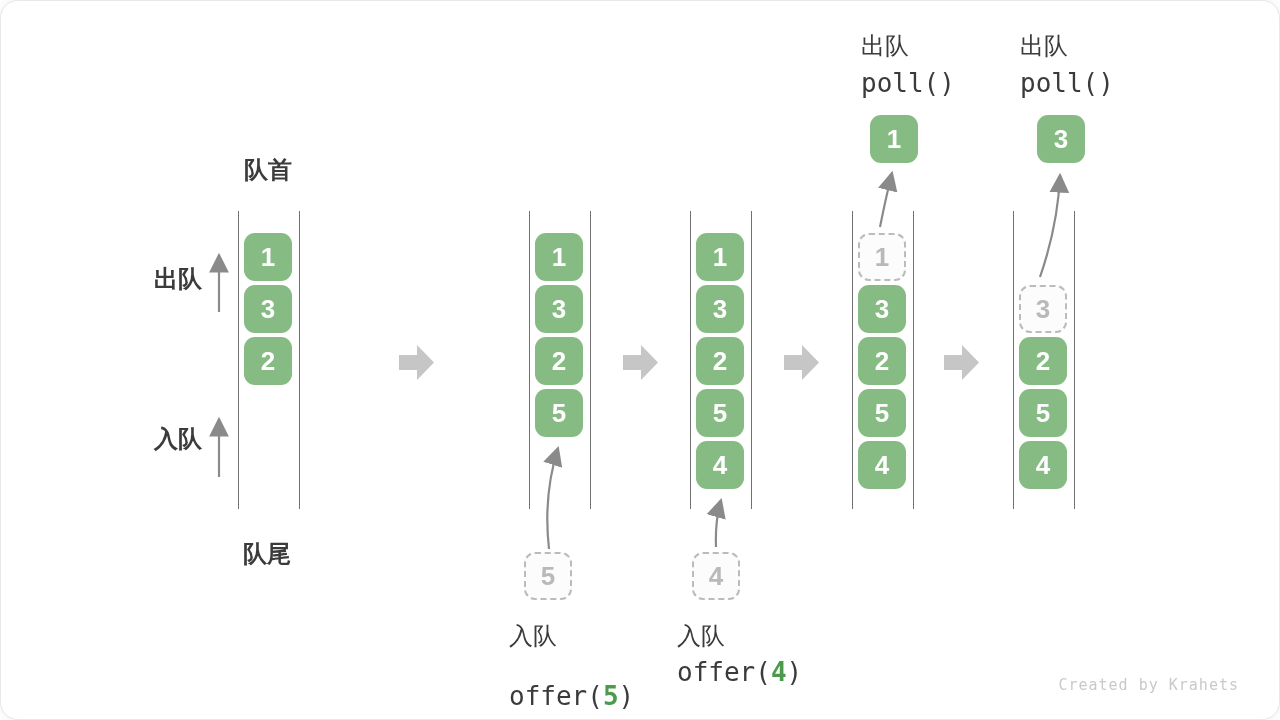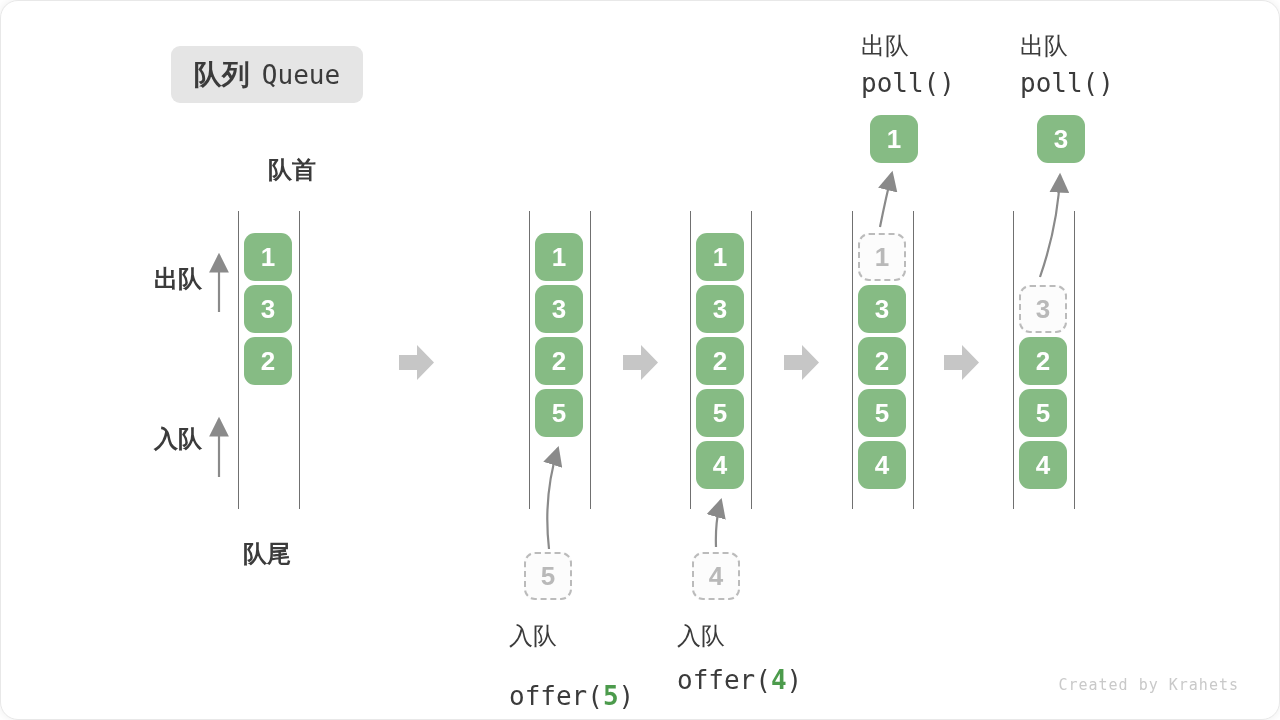--- a/index.html
+++ b/index.html
@@ -73,41 +73,37 @@
   svg.overlay{position:absolute;left:0;top:0;pointer-events:none;}
   .thin-arrow{stroke:var(--arrow);stroke-width:2.2;fill:none;}
   .ah{fill:var(--arrow);}
   .block-arrow{fill:var(--block-arrow);}
 </style>
 </head>
 <body>
 
 <div class="card">
 
-  <div class="title-box">
-    <span class="title-zh">队列</span>
-    <span class="title-en">Queue</span>
-  </div>
 
-  <div class="lbl" style="left:243px;top:157px;margin-left:24px;">队首</div>
+  <div class="lbl" style="left:243px;top:157px;">队首</div>
   <div class="lbl" style="left:242px;top:541px;">队尾</div>
   <div class="lbl" style="left:153px;top:266px;">出队</div>
   <div class="lbl" style="left:153px;top:426px;">入队</div>
 
   <div class="lbl lbl-med" style="left:860px;top:33px;">出队</div>
   <div class="mono" style="left:860px;top:69px;">poll()</div>
   <div class="lbl lbl-med" style="left:1019px;top:33px;">出队</div>
   <div class="mono" style="left:1019px;top:69px;">poll()</div>
 
   <div class="lbl lbl-med" style="left:508px;top:623px;">入队</div>
   <div class="mono" style="left:508px;top:682px;">
     <span>offer(</span><span class="arg">5</span><span>)</span>
   </div>
   <div class="lbl lbl-med" style="left:676px;top:623px;">入队</div>
-  <div class="mono" style="left:676px;top:658px;margin-top:8px;">
+  <div class="mono" style="left:676px;top:658px;">
     <span>offer(</span><span class="arg">4</span><span>)</span>
   </div>
 
   <div class="queue-box" style="left:237px;">
       <div class="cell" style="top: 22px;">1</div>
       <div class="cell" style="top: 74px;">3</div>
       <div class="cell" style="top: 126px;">2</div>
     </div>
   <div class="queue-box" style="left:528px;">
       <div class="cell" style="top: 22px;">1</div>

